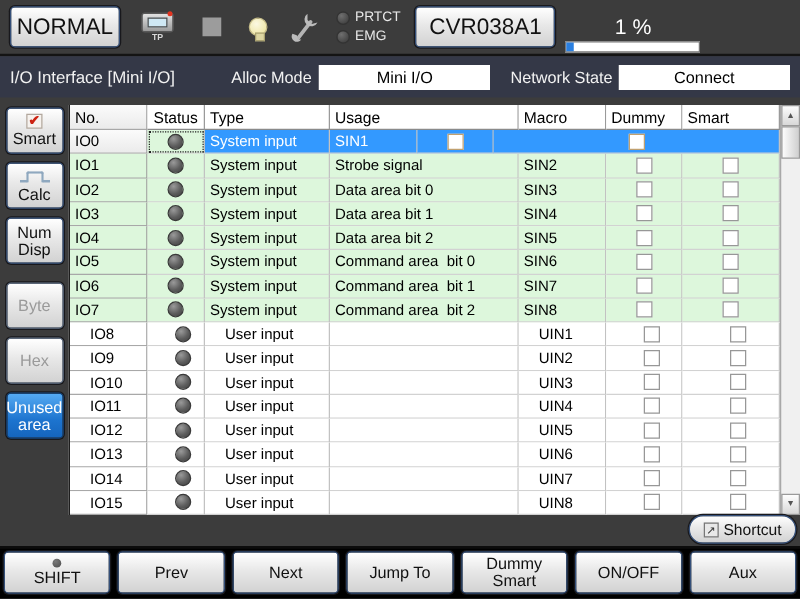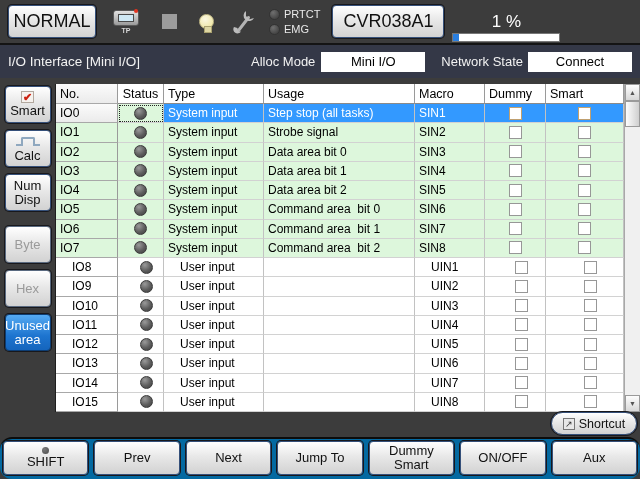--- a/index.html
+++ b/index.html
@@ -39,21 +39,21 @@
   .led { width:11px; height:11px; border-radius:50%; background:radial-gradient(circle at 35% 30%, #6f6f6f, #474747 70%); border:1px solid #333; }
   .btn-project { width:112px; height:33px; margin-left:12px; }
   .btn-joint { width:118px; height:33px; margin-left:6px; white-space:pre; }
   .speed { margin-left:8px; width:108px; height:41px; display:flex; flex-direction:column; align-items:center; justify-content:flex-end; }
   .speed-text { color:#fff; font-size:17px; line-height:22px; }
   .speed-bar { width:108px; height:9px; background:#fff; border:1px solid #777; position:relative; }
   .speed-fill { position:absolute; left:0; top:0; bottom:0; width:5%; background:#2a7fe0; }
   
   .titlebar { height:33px; background:#343847; display:flex; align-items:center; padding:0 8px; color:#f2f2f2; font-size:13px; }
   .titlebar .title { margin-right:auto; font-size:13.5px; }
-  .field { background:#fff; color:#000; height:20px; width:104px; display:flex; align-items:center; justify-content:center; font-size:13px; }
+  .field { background:#fff; color:#000; height:20px; width:137px; display:flex; align-items:center; justify-content:center; font-size:13px; }
   .lbl-alloc { margin-right:6px; }
   .lbl-net { margin-left:16px; margin-right:5px; }
   
   .main { display:flex; height:334px; }
   .sidebar { width:55px; padding-top:8px; display:flex; flex-direction:column; align-items:center; }
   .side-btn { width:46px; min-height:37px; margin-bottom:7px; flex-direction:column; font-size:13px; line-height:14px; text-align:center; padding:3px 1px; }
   .side-btn.gap-before { margin-top:8px; }
   .icon-check { width:13px; height:12px; border:1px solid #b2a89e; background:#f6f2ee; color:#cc2211; font-size:11px; font-weight:bold; line-height:10px; text-align:center; margin-bottom:1px; }
   .icon-pulse { width:14px; height:9px; border:2px solid #8fa8bf; border-bottom:none; border-radius:2px 2px 0 0; position:relative; margin:2px 0 3px 0; }
   .icon-pulse::before { content:''; position:absolute; left:-7px; bottom:0; width:6px; height:2px; background:#8fa8bf; }
@@ -80,21 +80,21 @@
   
   .vscroll { width:16px; background:#f0f0f0; border-left:1px solid #a8a8a8; display:flex; flex-direction:column; }
   .vs-btn { height:17px; background:linear-gradient(#fdfdfd,#d8d8d8); border:1px solid #9a9a9a; display:flex; align-items:center; justify-content:center; font-size:7px; color:#555; }
   .vs-thumb { height:26px; background:linear-gradient(90deg,#fdfdfd,#cfcfcf); border:1px solid #9a9a9a; }
   .vs-space { flex:1; }
   
   .strip { height:25px; position:relative; }
   .btn-shortcut { position:absolute; right:3px; top:0px; height:23px; width:86px; border-radius:12px; font-size:12.5px; gap:4px; }
   .shortcut-ico { width:12px; height:12px; border:1px solid #777; background:#e8e8e8; font-size:9px; line-height:10px; text-align:center; color:#333; }
   
-  .bottombar { height:42px; display:flex; gap:6px; padding:2px 3px 0 3px; border-top:2px solid #0c0c0c; background:#0369a1; position:relative;border-radius:12px; }
+  .bottombar { height:42px; display:flex; gap:6px; padding:2px 3px 0 3px; border-top:2px solid #0c0c0c; background:#000000; position:relative; }
   .bottombar::after { content:''; position:absolute; left:0; right:0; bottom:-5px; height:5px; background:#060606; }
   .b-btn { flex:1; height:34px; flex-direction:column; font-size:13px; line-height:14px; white-space:pre-line; text-align:center; }
   .shift-led { width:7px; height:7px; border-radius:50%; background:radial-gradient(circle at 35% 30%, #7a7a7a, #4c4c4c); margin-bottom:1px; }
 </style>
 </head>
 <body>
 
 <div id="app">
 
   <div class="topbar">
@@ -173,21 +173,20 @@
             <div class="cell c-type">Type</div>
             <div class="cell c-usage">Usage</div>
             <div class="cell c-macro">Macro</div>
             <div class="cell c-dummy" style="justify-content: flex-start;">Dummy</div>
             <div class="cell c-smart" style="justify-content: flex-start;">Smart</div>
           </div>
         <div id="tbody" style="display:contents"><div class="t-row sys selected">
               <div class="cell c-no">IO0</div>
               <div class="cell c-status"><span class="st-led"></span></div>
               <div class="cell c-type">System input</div>
-              <div class="cell c-usage">Step stop (all tasks)</div>
               <div class="cell c-macro">SIN1</div>
               <div class="cell c-dummy"><span class="cb"></span></div>
               <div class="cell c-smart"><span class="cb"></span></div>
             </div><div class="t-row sys">
               <div class="cell c-no">IO1</div>
               <div class="cell c-status"><span class="st-led"></span></div>
               <div class="cell c-type">System input</div>
               <div class="cell c-usage">Strobe signal</div>
               <div class="cell c-macro">SIN2</div>
               <div class="cell c-dummy"><span class="cb"></span></div>

